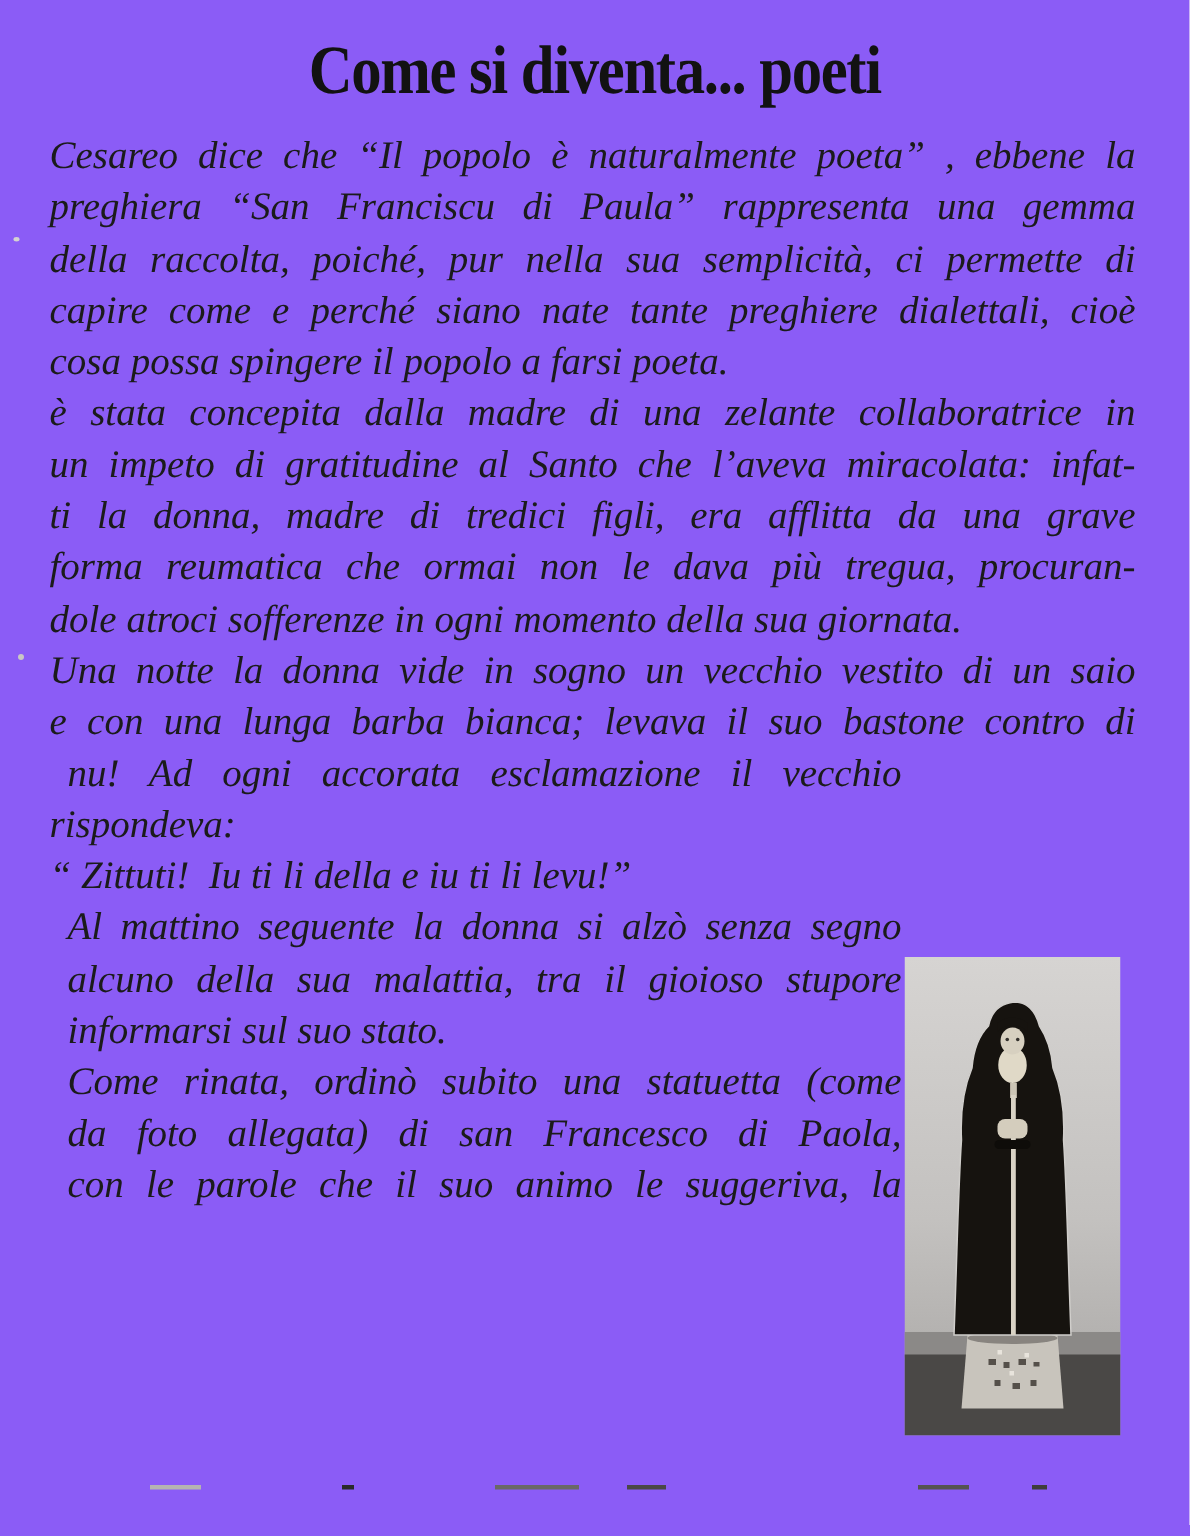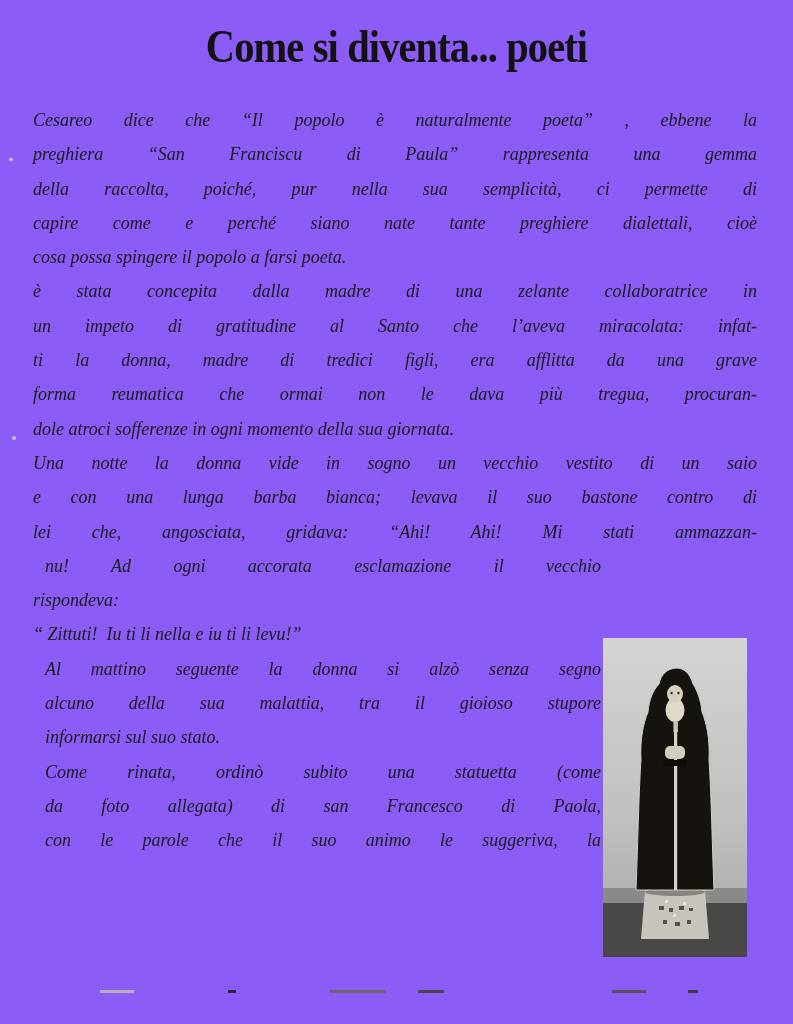--- a/index.html
+++ b/index.html
@@ -1,22 +1,22 @@
 <!DOCTYPE html>
 <html><head>
 <meta charset="utf-8">
 <style>
   html,body{margin:0;padding:0;background:#fbfaf8;}
   .page{position:relative;width:793px;height:1024px;background:#8b5cf6;
         font-family:"Liberation Serif","DejaVu Serif",serif;color:#1b1b1b;overflow:hidden;}
   .title{position:absolute;top:20px;left:0;width:100%;text-align:center;margin:0;
          font-size:46px;font-weight:700;letter-spacing:-1px;color:#121212;
          transform:scaleX(0.88);transform-origin:center top;}
-  .body-text{position:absolute;left:33px;top:103px;width:724px;
-             font-style:italic;font-size:18px;line-height:34.3px;}
+  .body-text{position:absolute;left:33px;top:87px;width:724px;
+             font-style:italic;font-size:26px;line-height:34.3px;}
   .ln{height:34.3px;}
   .ln.full{width:724px;}
   .ln.narrow{width:556px;margin-left:12px;}
   .ln.just{text-align:justify;text-align-last:justify;}
   .ln.left{text-align:left;white-space:pre-wrap;font-style:italic;}
   .photo{position:absolute;left:603px;top:638px;width:144px;height:319px;margin:0;}
   .dash{position:absolute;height:3px;}
   .speck{position:absolute;border-radius:50%;}
 </style>
 </head>
@@ -32,24 +32,23 @@
       <div class="ln full just">della raccolta, poiché, pur nella sua semplicità, ci permette di</div>
       <div class="ln full just">capire come e perché siano nate tante preghiere dialettali, cioè</div>
       <div class="ln full left">cosa possa spingere il popolo a farsi poeta.</div>
       <div class="ln full just">è stata concepita dalla madre di una  zelante collaboratrice in</div>
       <div class="ln full just">un impeto di gratitudine al Santo che l’aveva miracolata: infat-</div>
       <div class="ln full just">ti la donna, madre di tredici figli, era afflitta da una grave</div>
       <div class="ln full just">forma reumatica che ormai non le dava più tregua, procuran-</div>
       <div class="ln full left">dole atroci sofferenze in ogni momento della sua giornata.</div>
       <div class="ln full just">Una notte la donna vide in sogno un vecchio vestito di un saio</div>
       <div class="ln full just">e con una lunga barba bianca;  levava il suo bastone contro di</div>
-      <div class="ln full just">lei che, angosciata, gridava: “Ahi!  Ahi!  Mi stati ammazzan-</div>
       <div class="ln narrow just">nu!   Ad ogni accorata esclamazione il vecchio</div>
       <div class="ln full left">rispondeva:</div>
-      <div class="ln full left">“ Zittuti!  Iu ti li nella e iu ti li levu!”</div>
+      <div class="ln full left">“ Zittuti!  Iu ti li della e iu ti li levu!”</div>
       <div class="ln narrow just">Al mattino seguente la donna si alzò senza segno</div>
       <div class="ln narrow just">alcuno della sua malattia, tra il gioioso stupore</div>
       <div class="ln narrow left">informarsi sul suo stato.</div>
       <div class="ln narrow just">Come rinata, ordinò subito una statuetta (come</div>
       <div class="ln narrow just">da foto allegata)  di san Francesco di Paola,</div>
       <div class="ln narrow just">con le parole che il suo animo le suggeriva, la</div>
     </div>
 
   <figure class="photo">
     <svg width="144" height="319" viewBox="0 0 144 319" xmlns="http://www.w3.org/2000/svg">

